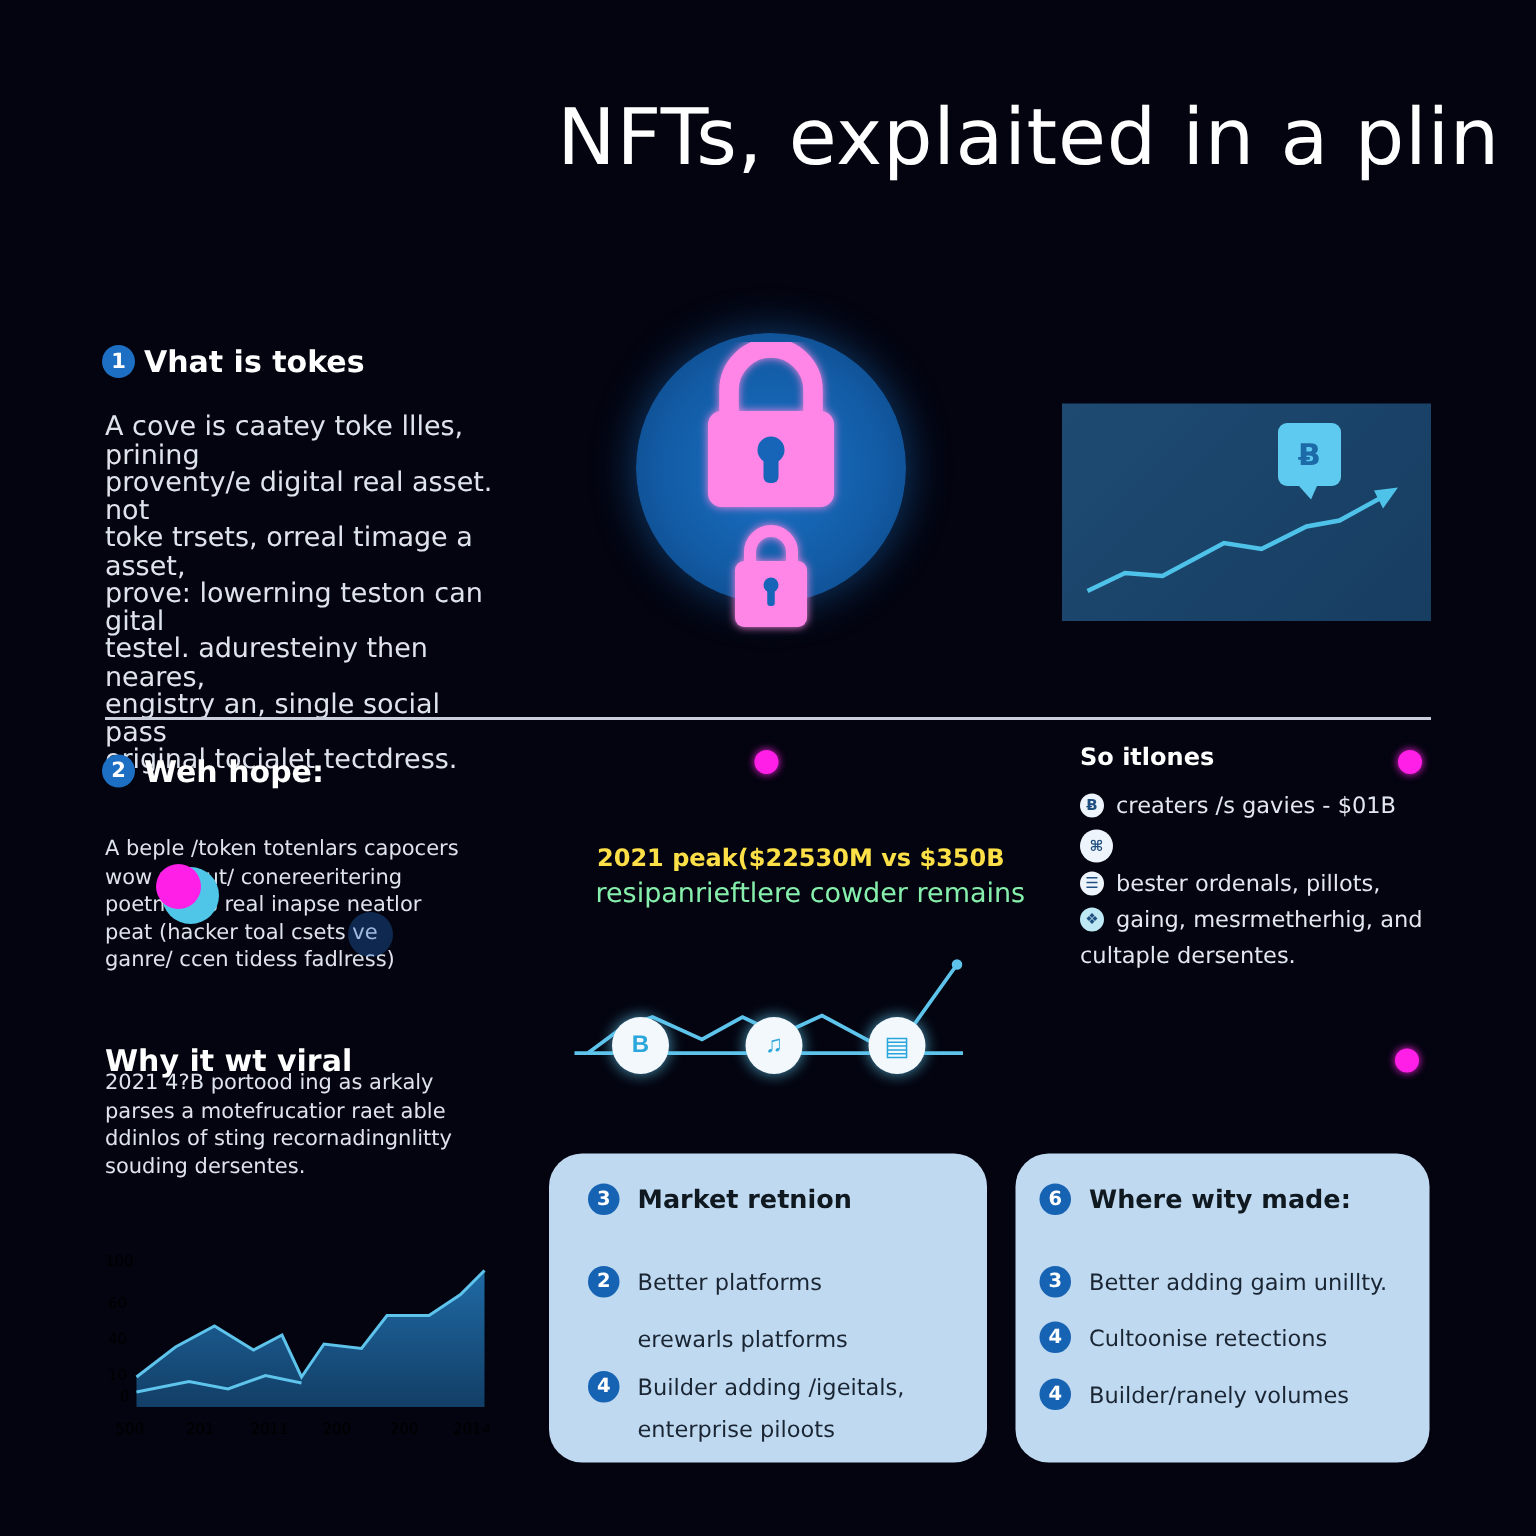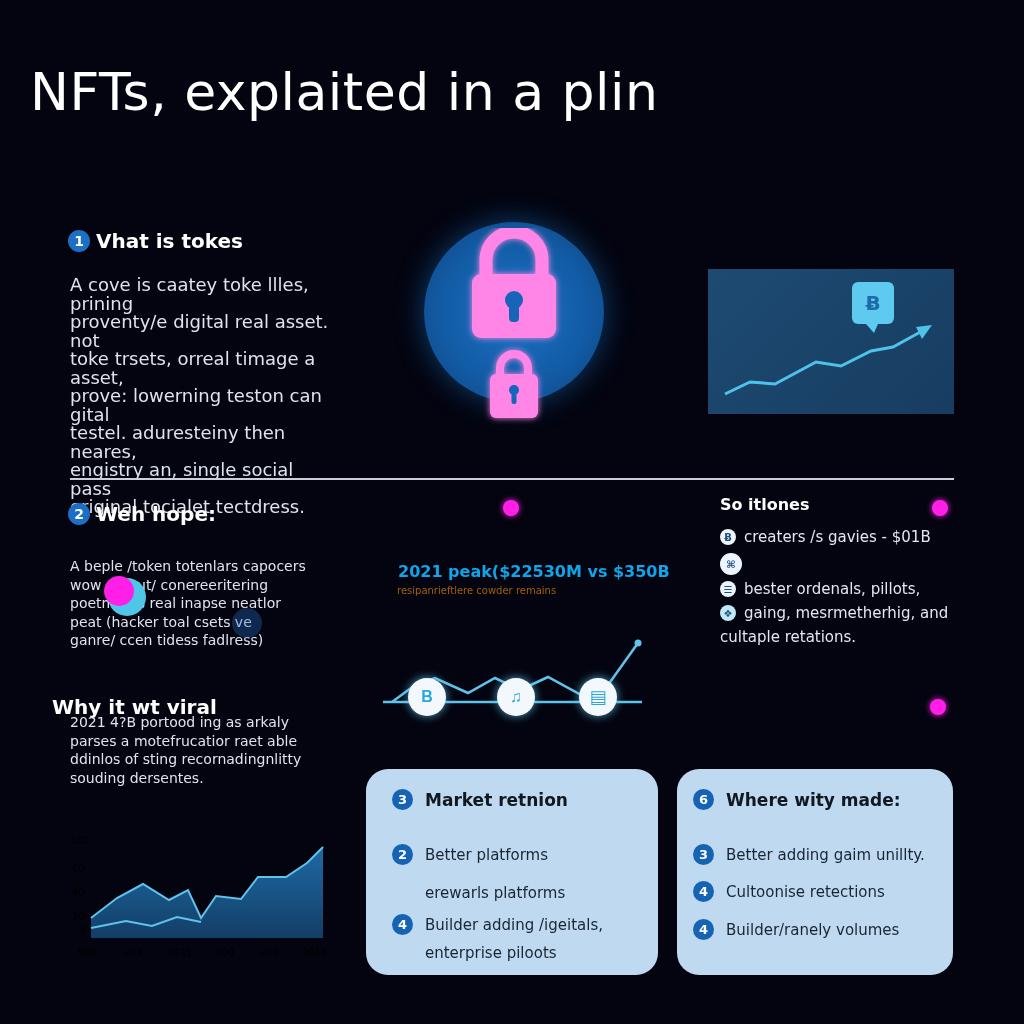--- a/index.html
+++ b/index.html
@@ -1,36 +1,36 @@
 <!DOCTYPE html>
 <html><head>
 <meta charset="utf-8">
 <style>
   * { box-sizing: border-box; margin: 0; padding: 0; }
   html, body { width: 1024px; height: 1024px; background: #03040f; overflow: hidden; }
   body { position: relative; font-family: "Liberation Sans", "DejaVu Sans", sans-serif; color: #e9ecf5; }
   .abs { position: absolute; }
 
-  .title { left: 0; top: 62px; width: 1000px; text-align: left; font-size: 52px; font-weight: 400; color: #ffffff; letter-spacing: 0.5px; font-family: "DejaVu Sans", sans-serif; padding-left: 30px; }
+  .title { left: 0; top: 62px; width: 1000px; text-align: right; font-size: 52px; font-weight: 400; color: #ffffff; letter-spacing: 0.5px; font-family: "DejaVu Sans", sans-serif; }
 
   .num-badge { display: inline-flex; align-items: center; justify-content: center; width: 22px; height: 22px; border-radius: 50%; background: #1d6fc4; color: #fff; font-size: 14px; font-weight: 700; vertical-align: middle; }
   .section-head { font-size: 20px; font-weight: 700; color: #ffffff; display: flex; align-items: center; gap: 6px; font-family: "DejaVu Sans", sans-serif; }
   .body-text { font-size: 18px; line-height: 18.5px; color: #dfe3ec; white-space: pre-line; font-family: "DejaVu Sans", sans-serif; }
 
   
   .lock-circle { left: 424px; top: 222px; width: 180px; height: 180px; border-radius: 50%; background: radial-gradient(circle at 50% 50%, #1a72c8 0%, #125aa3 60%, #0b3f7a 100%); box-shadow: 0 0 30px rgba(30,130,230,0.45); }
 
   .chart-panel { left: 708px; top: 269px; width: 246px; height: 145px; background: linear-gradient(135deg, #1e4a72 0%, #173d61 100%); }
 
   .divider { left: 70px; top: 478px; width: 884px; height: 2px; background: #c9cfdc; }
 
   .magenta-dot { width: 16px; height: 16px; border-radius: 50%; background: #ff1fe6; box-shadow: 0 0 6px #ff1fe6; }
 
-  .mid-headline { left: 398px; top: 562px; font-size: 16px; font-weight: 700; color: #0ea5e9; font-family: "DejaVu Sans", sans-serif; text-align: center; }
-  .mid-sub { left: 397px; top: 585px; font-size: 10px; color: #a16207; font-family: "DejaVu Sans", sans-serif; }
+  .mid-headline { left: 398px; top: 562px; font-size: 16px; font-weight: 700; color: #fde047; font-family: "DejaVu Sans", sans-serif; text-align: center; }
+  .mid-sub { left: 397px; top: 585px; font-size: 18px; color: #86efac; font-family: "DejaVu Sans", sans-serif; }
 
   .milestones { left: 720px; top: 495px; width: 260px; }
   .ms-item { display: flex; align-items: flex-start; gap: 8px; font-size: 15px; color: #e3e7ef; line-height: 19px; margin-bottom: 5px; font-family: "DejaVu Sans", sans-serif; }
   .ms-icon { flex: 0 0 auto; width: 16px; height: 16px; border-radius: 50%; background: #eef4fb; color: #1f4f80; font-size: 10px; font-weight: 700; display: inline-flex; align-items: center; justify-content: center; margin-top: 1px; }
 
   .card { background: #bfd9f0; border-radius: 22px; color: #0e1a2b; }
   .card-head { display: flex; align-items: center; gap: 12px; font-size: 17px; font-weight: 700; color: #101820; font-family: "DejaVu Sans", sans-serif; }
   .card-item { display: flex; align-items: center; gap: 12px; font-size: 15px; color: #1a2533; font-family: "DejaVu Sans", sans-serif; }
   .card .num-badge { width: 21px; height: 21px; font-size: 13px; background: #1763b3; }
 
@@ -130,24 +130,24 @@
     <span class="ms-icon" style="width:22px;height:22px;">⌘</span>
   </div>
   <div class="ms-item">
     <span class="ms-icon">☰</span>
     <span>bester ordenals, pillots,</span>
   </div>
   <div class="ms-item">
     <span class="ms-icon" style="background:#bfe8f5;">❖</span>
     <span>gaing, mesrmetherhig, and</span>
   </div>
-  <div style="font-size:15px; color:#e3e7ef; font-family:'DejaVu Sans',sans-serif;">cultaple retations.</div>
-</div>
-
-<div class="abs section-head" style="left:52px; top:695px;">
+  <div style="font-size:15px; color:#e3e7ef; font-family:'DejaVu Sans',sans-serif;">cultaple dersentes.</div>
+</div>
+
+<div class="abs section-head" style="left:70px; top:695px;">
   <span>Why it wt viral</span>
 </div>
 <div class="abs body-text" style="left:70px; top:713px; width:280px; font-size:14px;">2021 4?B portood ing as arkaly
 parses a motefrucatior raet able
 ddinlos of sting recornadingnlitty
 souding dersentes.</div>
 
 <svg class="abs" style="left:60px; top:830px;" width="280" height="140" viewBox="0 0 280 140">
   <defs>
     <linearGradient id="areaFill" x1="0" y1="0" x2="0" y2="1">

